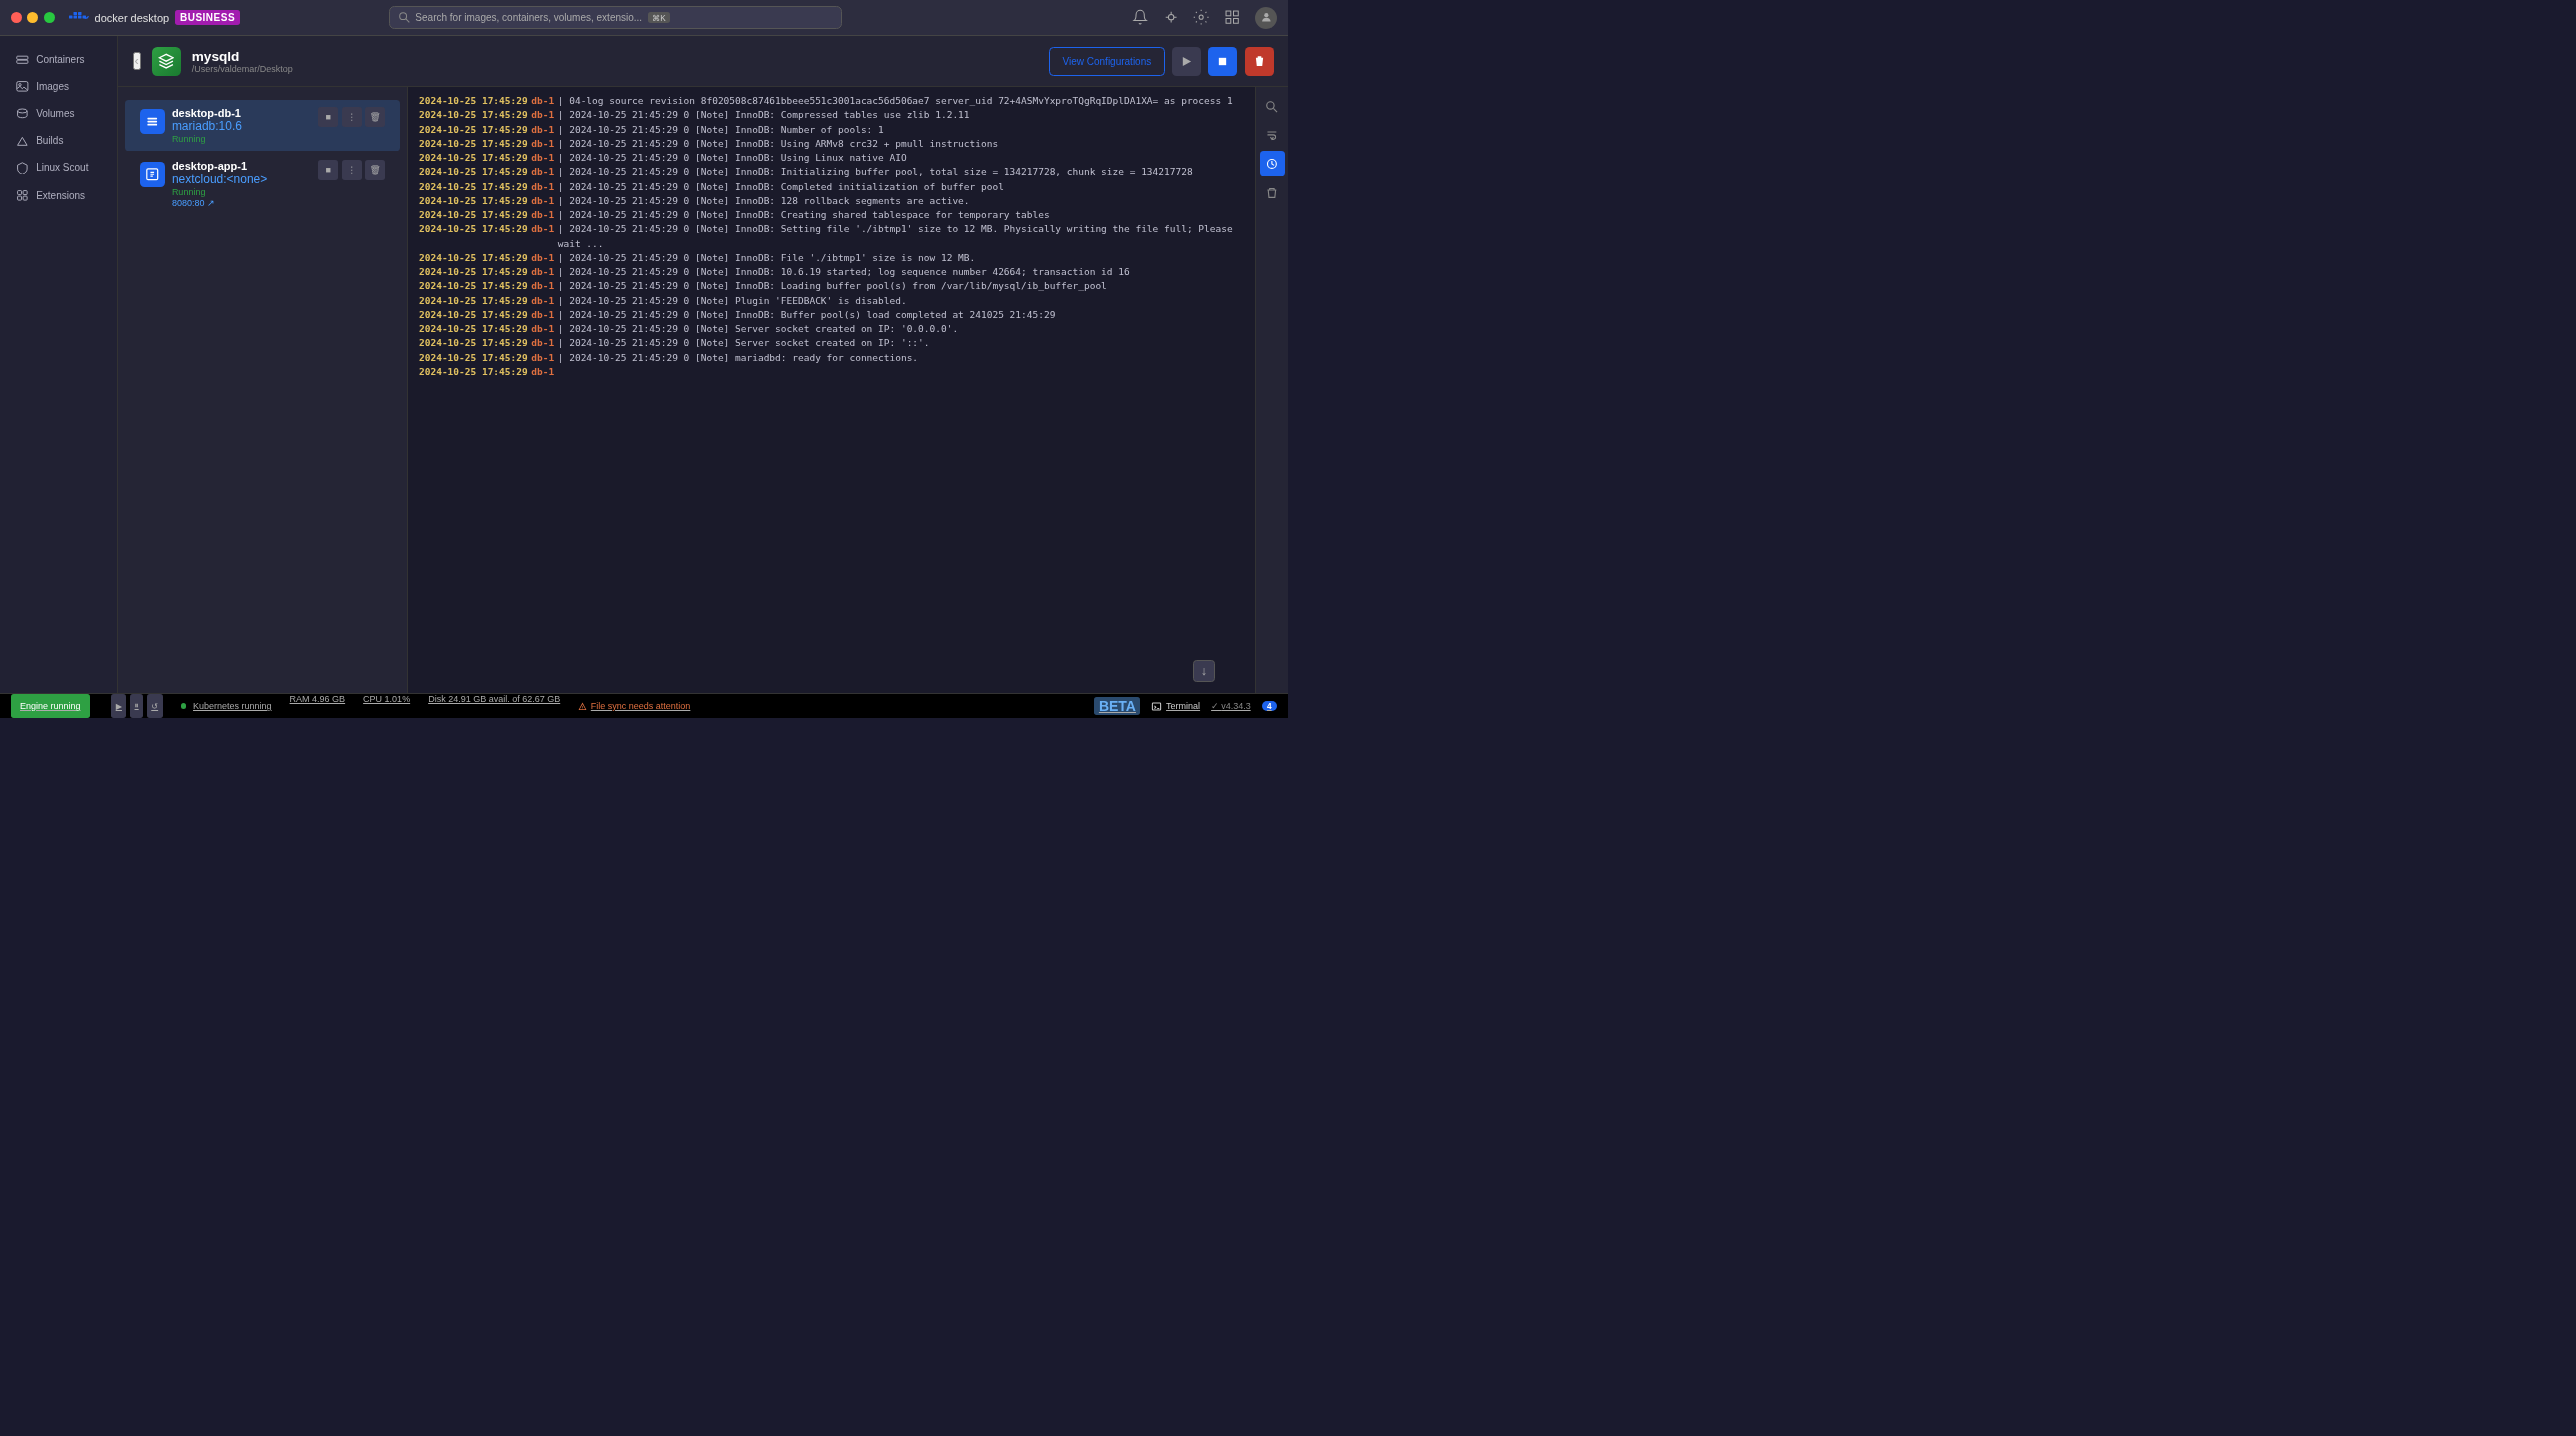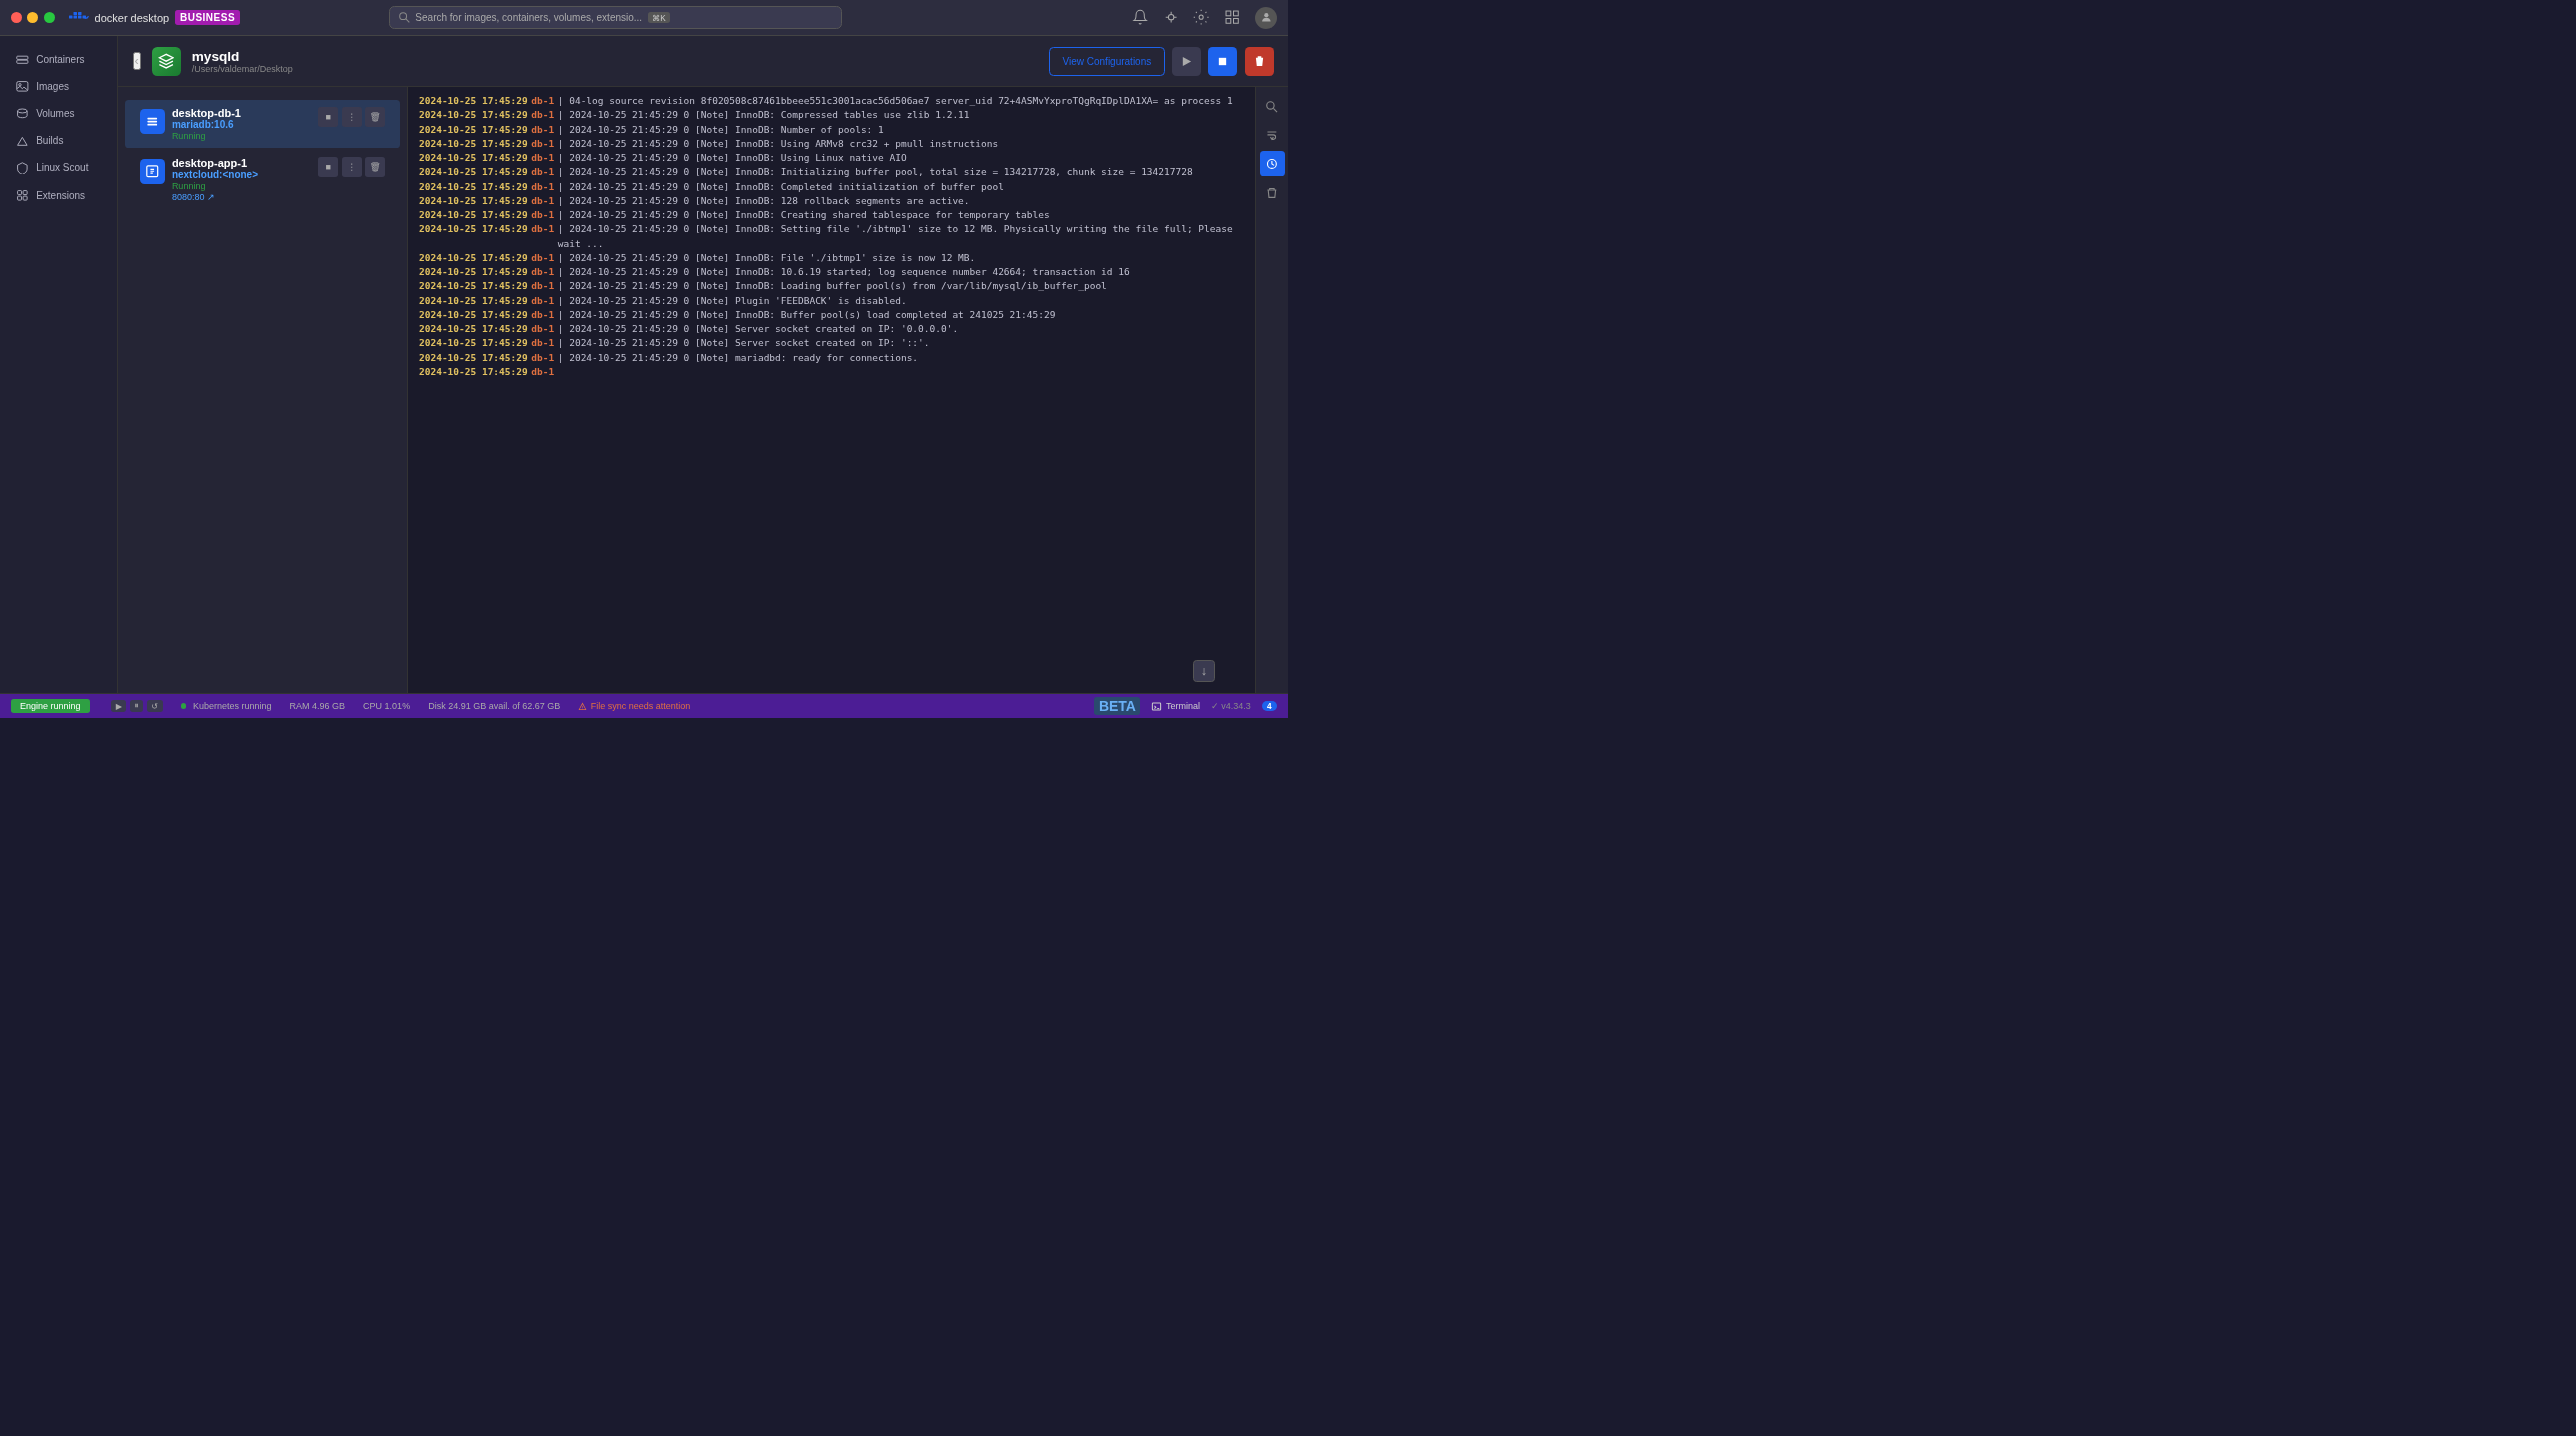--- a/index.html
+++ b/index.html
@@ -131,21 +131,21 @@
       align-items: flex-start;
       gap: 7.2px;
       cursor: pointer;
       border-radius: 3.6px;
       margin: 1.8px 7.2px;
     }
     .container-item.selected { background: #2a3a5a; }
     .container-icon { width: 25px; height: 25px; background: #1d63ed; border-radius: 4.5px; display: flex; align-items: center; justify-content: center; flex-shrink: 0; margin-top: 1.8px; }
     .container-info { flex: 1; }
     .container-name { font-size: 11px; font-weight: 600; color: #fff; }
-    .container-image { font-size: 10px; color: #4a9eff; text-decoration: none; font-weight: bold; }
+    .container-image { font-size: 12px; color: #4a9eff; text-decoration: none; }
     .container-status { font-size: 9px; color: #2ea043; margin-top: 0.9px; }
     .container-port { font-size: 9px; color: #4a9eff; text-decoration: none; }
     .container-actions { display: flex; gap: 3.6px; align-items: center; }
     .container-btn { background: #3a3a50; border: none; color: #aaa; width: 20px; height: 20px; border-radius: 2.7px; cursor: pointer; font-size: 9px; display: flex; align-items: center; justify-content: center; }
 
     
     .logs-panel {
       flex: 1;
       display: flex;
       flex-direction: column;
@@ -200,28 +200,28 @@
       color: #aaa;
       width: 22px; height: 22px;
       display: flex; align-items: center; justify-content: center;
       cursor: pointer;
       font-size: 12.7px;
     }
 
     
     .statusbar {
       height: 25px;
-      background: #4c1d95;
+      background: #000000;
       border-top: 0.9px solid #333;
       display: flex;
-      align-items: center;
       padding: 0 11px;
       font-size: 9px;
       color: #aaa;
       gap: 18px;
+      text-decoration: underline;
     }
     .engine-running { display: flex; align-items: center; gap: 5.4px; color: #fff; background: #2ea043; padding: 1.8px 9px; border-radius: 2.7px; margin-right: 3.6px; }
     .engine-controls { display: flex; gap: 3.6px; }
     .engine-btn { background: #3a3a50; border: none; color: #aaa; padding: 0.9px 4.5px; border-radius: 2.7px; font-size: 8.2px; cursor: pointer; }
     .status-item { display: flex; align-items: center; gap: 7px; }
     .status-dot { width: 5.4px; height: 5.4px; border-radius: 50%; background: #2ea043; }
     .status-right { margin-left: auto; display: flex; align-items: center; gap: 11px; }
     .beta-badge { background: #2a4a6e; color: #6ab0f5; font-size: 14px; padding: 0.9px 4.5px; border-radius: 2.7px; font-weight: 600; margin-left: 48px; }
     .terminal-btn { display: flex; align-items: center; gap: 3.6px; cursor: pointer; color: #ccc; }
     .version-text { color: #888; }

